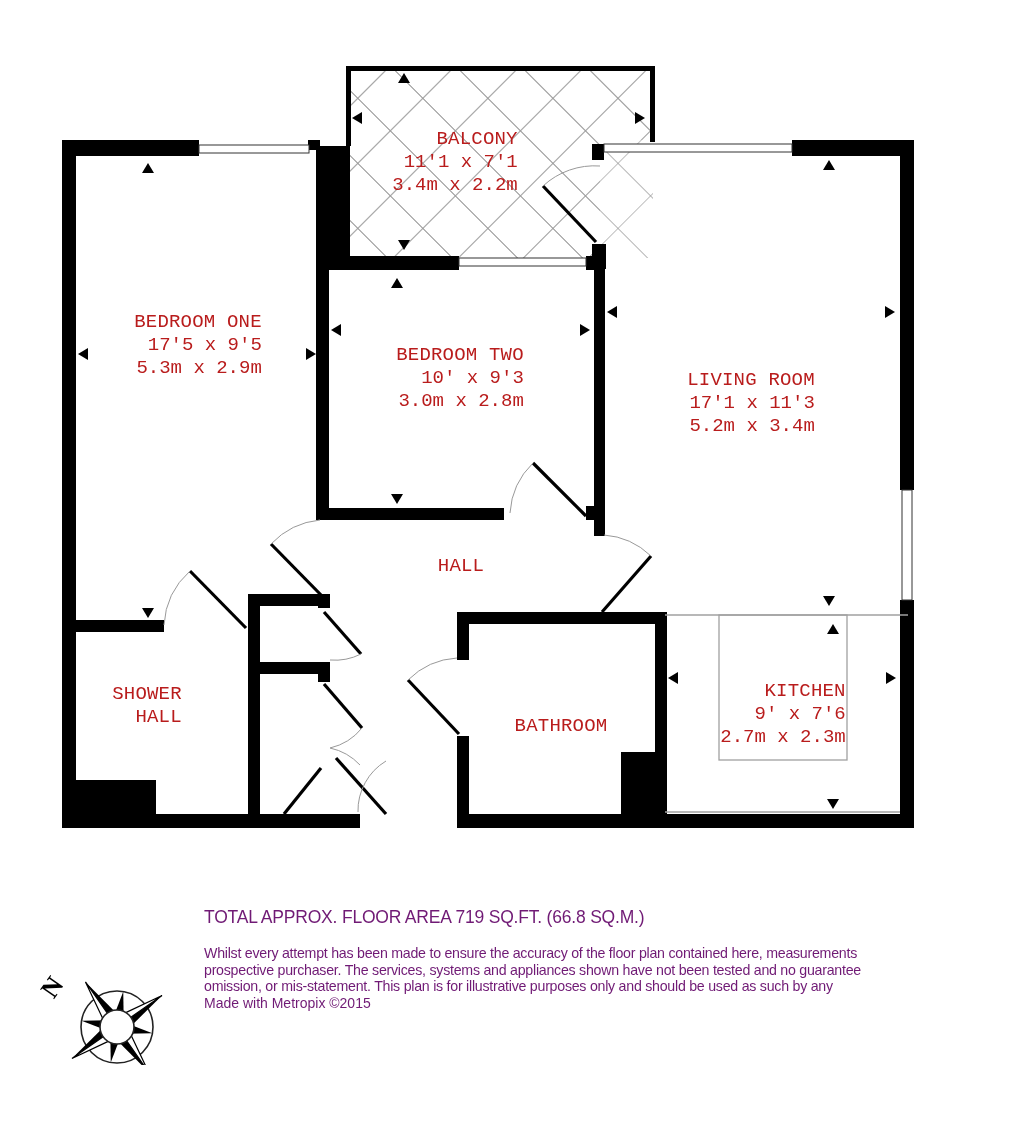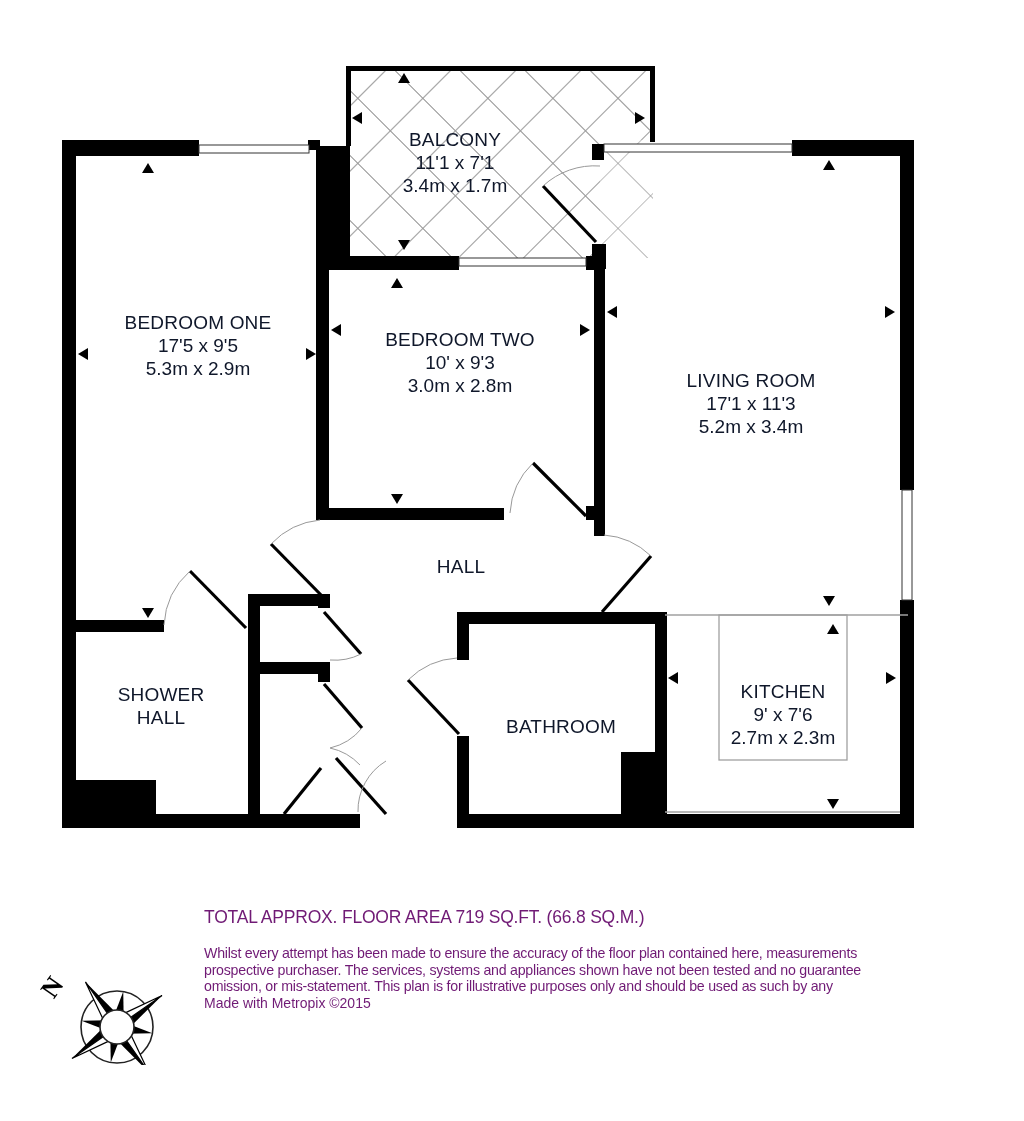--- a/index.html
+++ b/index.html
@@ -1,18 +1,18 @@
 <!DOCTYPE html>
 <html><head>
 <meta charset="utf-8">
 <style>
   html, body { margin:0; padding:0; background:#ffffff; }
   body { width:1024px; height:1121px; position:relative; overflow:hidden; font-family:"Liberation Sans", sans-serif; color:#111; }
   #plan { position:absolute; left:0; top:0; }
-  .room-label { position:absolute; text-align:center; font-family:Liberation Sans, sans-serif; font-size:19px; line-height:23px; color:#0f172a; transform:translateX(-50%); white-space:nowrap; }
+  .room-label { position:absolute; text-align:right; font-family:Liberation Mono, monospace; font-size:19px; line-height:23px; color:#b91c1c; transform:translateX(-50%); white-space:nowrap; }
   .room-label .name { font-size:19px; letter-spacing:0.2px; }
   .footer { position:absolute; left:204px; width:824px; top:906px; text-align:left; font-family:"Liberation Sans", sans-serif; color:#701a75; }
   .footer .total { font-size:17.5px; line-height:22px; letter-spacing:-0.2px; }
   .footer .disclaimer { font-size:14.2px; line-height:16.6px; letter-spacing:-0.25px; margin-top:17px; }
   .footer .credit { font-size:14px; line-height:17px; }
   #compass { position:absolute; left:25px; top:955px; }
 </style>
 </head>
 <body>
 
@@ -138,46 +138,46 @@
     <polygon points="833,624 827,634 839,634"></polygon>
     <polygon points="827,799 839,799 833,809"></polygon>
     <polygon points="668,678 678,672 678,684"></polygon>
     <polygon points="896,678 886,672 886,684"></polygon>
   </g>
 </svg>
 
 <div class="room-label" style="left:455px; top:128px;">
   <div class="name">BALCONY</div>
   <div>11'1 x 7'1</div>
-  <div>3.4m x 1.7m</div>
+  <div>3.4m x 2.2m</div>
 </div>
 
 <div class="room-label" style="left:198px; top:311px;">
   <div class="name">BEDROOM ONE</div>
   <div>17'5 x 9'5</div>
   <div>5.3m x 2.9m</div>
 </div>
 
-<div class="room-label" style="left:460px; top:328px;">
+<div class="room-label" style="left:460px; top:344px;">
   <div class="name">BEDROOM TWO</div>
   <div>10' x 9'3</div>
   <div>3.0m x 2.8m</div>
 </div>
 
 <div class="room-label" style="left:751px; top:369px;">
   <div class="name">LIVING ROOM</div>
   <div>17'1 x 11'3</div>
   <div>5.2m x 3.4m</div>
 </div>
 
 <div class="room-label" style="left:461px; top:555px;">
   <div class="name">HALL</div>
 </div>
 
-<div class="room-label" style="left:161px; top:683px;">
+<div class="room-label" style="left:147px; top:683px;">
   <div class="name">SHOWER</div>
   <div class="name">HALL</div>
 </div>
 
 <div class="room-label" style="left:561px; top:675px;margin-top:40px;">
   <div class="name">BATHROOM</div>
 </div>
 
 <div class="room-label" style="left:783px; top:680px;">
   <div class="name">KITCHEN</div>

